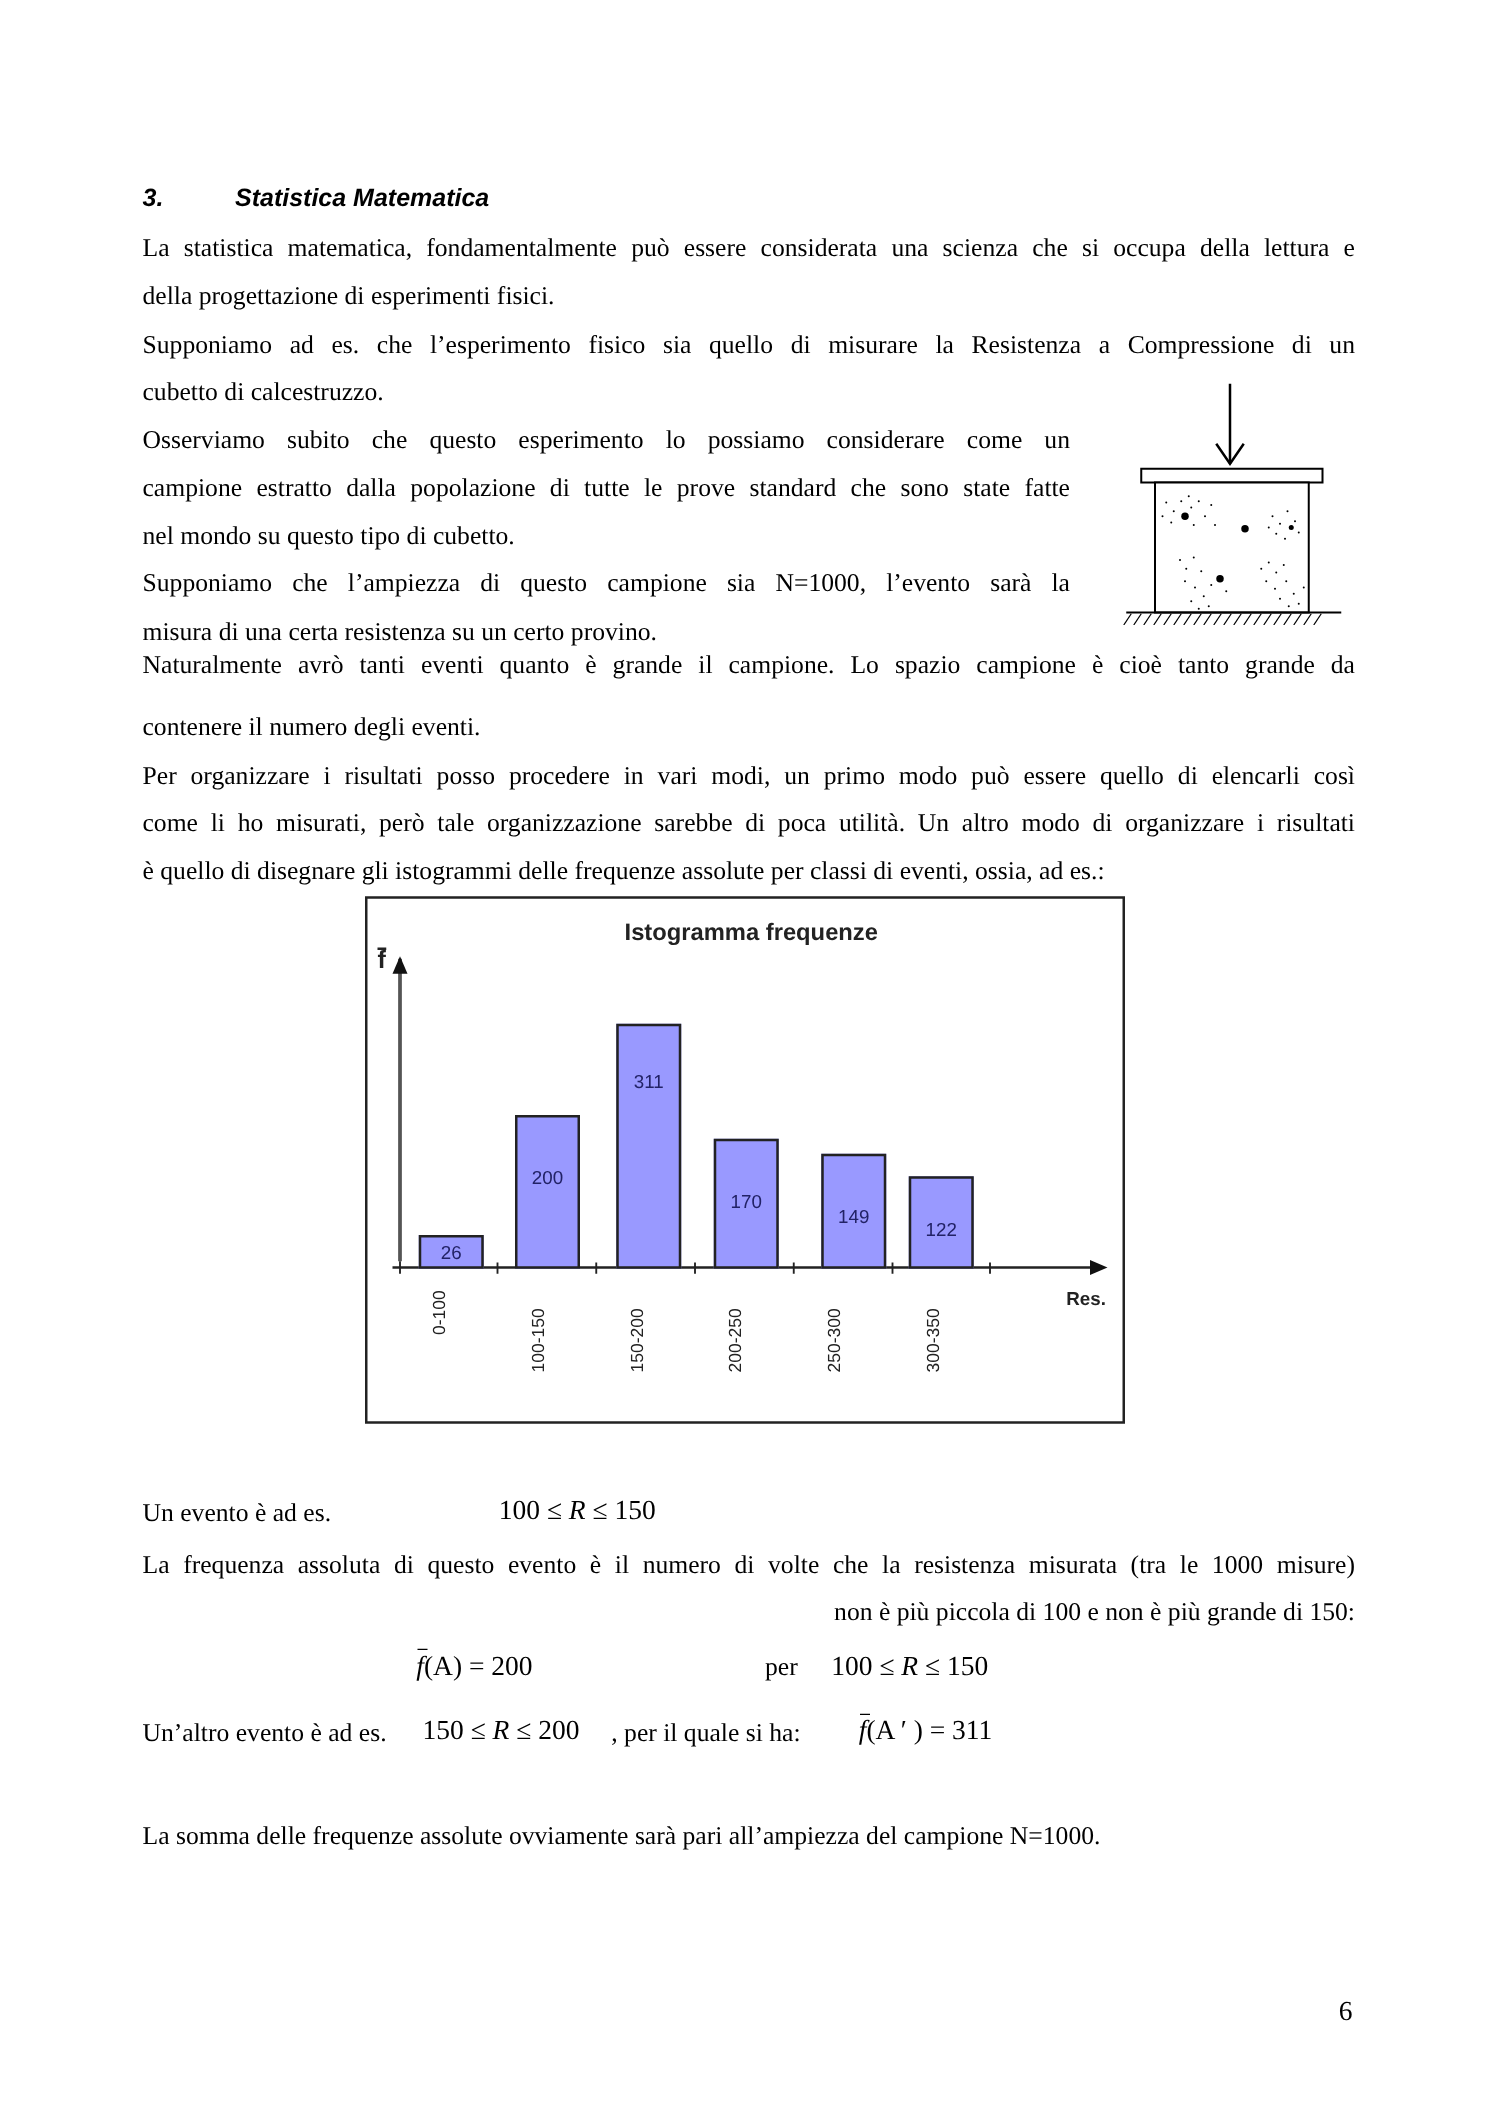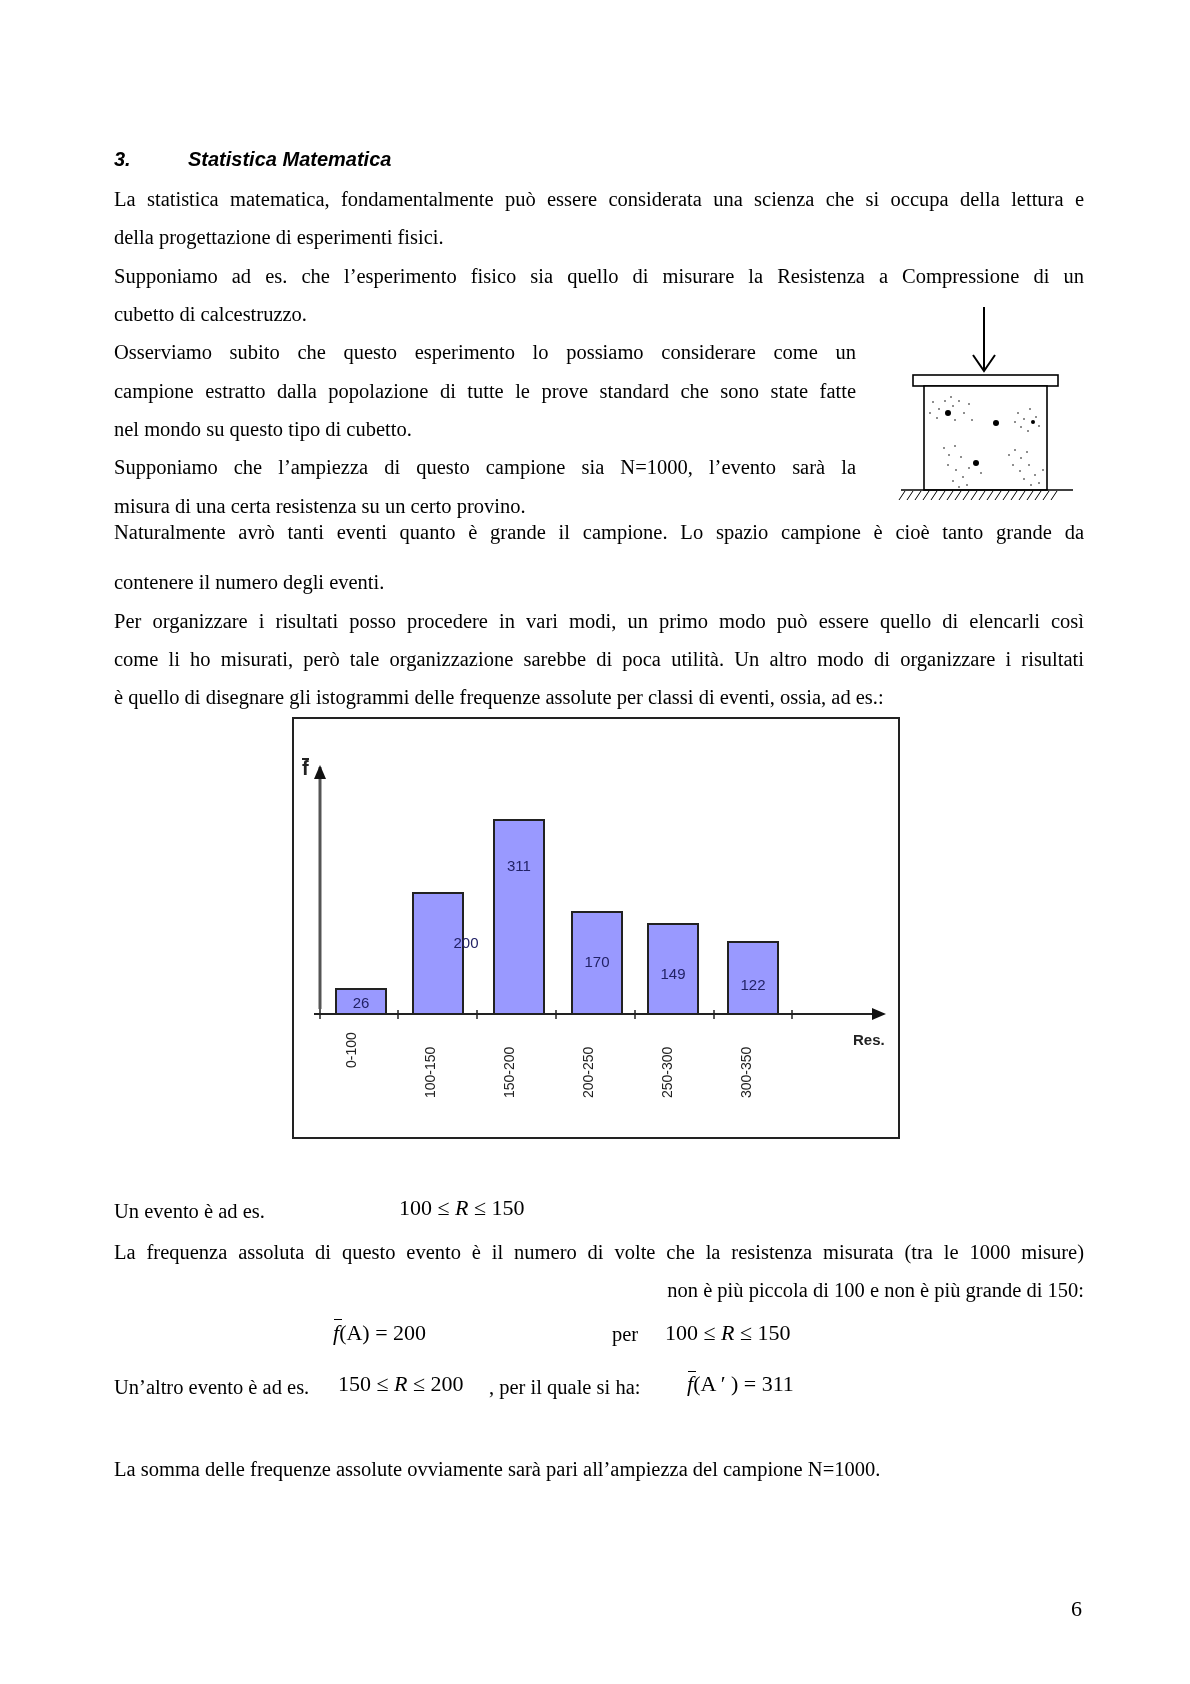--- a/index.html
+++ b/index.html
@@ -133,20 +133,21 @@
 </svg>
 
 <div class="line just" style="top:520px;">Naturalmente avrò tanti eventi quanto è grande il campione. Lo spazio campione è cioè tanto grande da</div>
 <div class="line" style="top:570px;">contenere il numero degli eventi.</div>
 
 <div class="line just" style="top:609px;">Per organizzare i risultati  posso procedere in vari modi, un primo modo può essere quello di elencarli così</div>
 <div class="line just" style="top:647px;">come li ho misurati, però tale organizzazione sarebbe di poca utilità. Un altro modo di organizzare i risultati</div>
 <div class="line" style="top:685px;">è quello di disegnare gli istogrammi delle frequenze assolute per classi di eventi, ossia, ad es.:</div>
 
 <div class="chart-frame">
+  <div class="chart-title">Istogramma frequenze</div>
   <div class="ylab" style="left:8px; top:38px;">
     <span style="position:relative; display:inline-block;">
       <span style="position:absolute; left:0; right:0; top:1px; border-top:2px solid #222;"></span>
       <span></span>f
     </span>
   </div>
 
   <svg class="abs" style="left:0; top:0;" width="604" height="418" viewBox="0 0 604 418">
     <line x1="26" y1="48" x2="26" y2="290" stroke="#555" stroke-width="3"></line>
     <polygon points="20,60 26,46 32,60" fill="#111"></polygon>
@@ -160,29 +161,29 @@
         <line x1="341" y1="291" x2="341" y2="300"></line>
         <line x1="420" y1="291" x2="420" y2="300"></line>
       <line x1="498" y1="291" x2="498" y2="300"></line>
     </g>
   </svg>
 
   <div class="bar" style="left:41px; top:269px; width:33px; height:27px;">
     <div class="bar-label" style="top:4px;">26</div>
   </div>
   <div class="bar" style="left:118px; top:173px; width:35px; height:123px;">
-    <div class="bar-label" style="top:40px;margin-left:28px;">200</div>
+    <div class="bar-label" style="top:40px;">200</div>
   </div>
   <div class="bar" style="left:199px; top:100px; width:33px; height:196px;">
     <div class="bar-label" style="top:36px;">311</div>
   </div>
   <div class="bar" style="left:277px; top:192px; width:33px; height:104px;">
     <div class="bar-label" style="top:40px;">170</div>
   </div>
-  <div class="bar" style="left:353px; top:204px; width:46px; height:92px;">
+  <div class="bar" style="left:363px; top:204px; width:46px; height:92px;">
     <div class="bar-label" style="top:40px;">149</div>
   </div>
   <div class="bar" style="left:433px; top:222px; width:34px; height:74px;">
     <div class="bar-label" style="top:33px;">122</div>
   </div>
 
   <div class="cat" style="left:49px; top:349px;">0-100</div>
   <div class="cat" style="left:128px; top:379px;">100-150</div>
   <div class="cat" style="left:207px; top:379px;">150-200</div>
   <div class="cat" style="left:286px; top:379px;">200-250</div>

